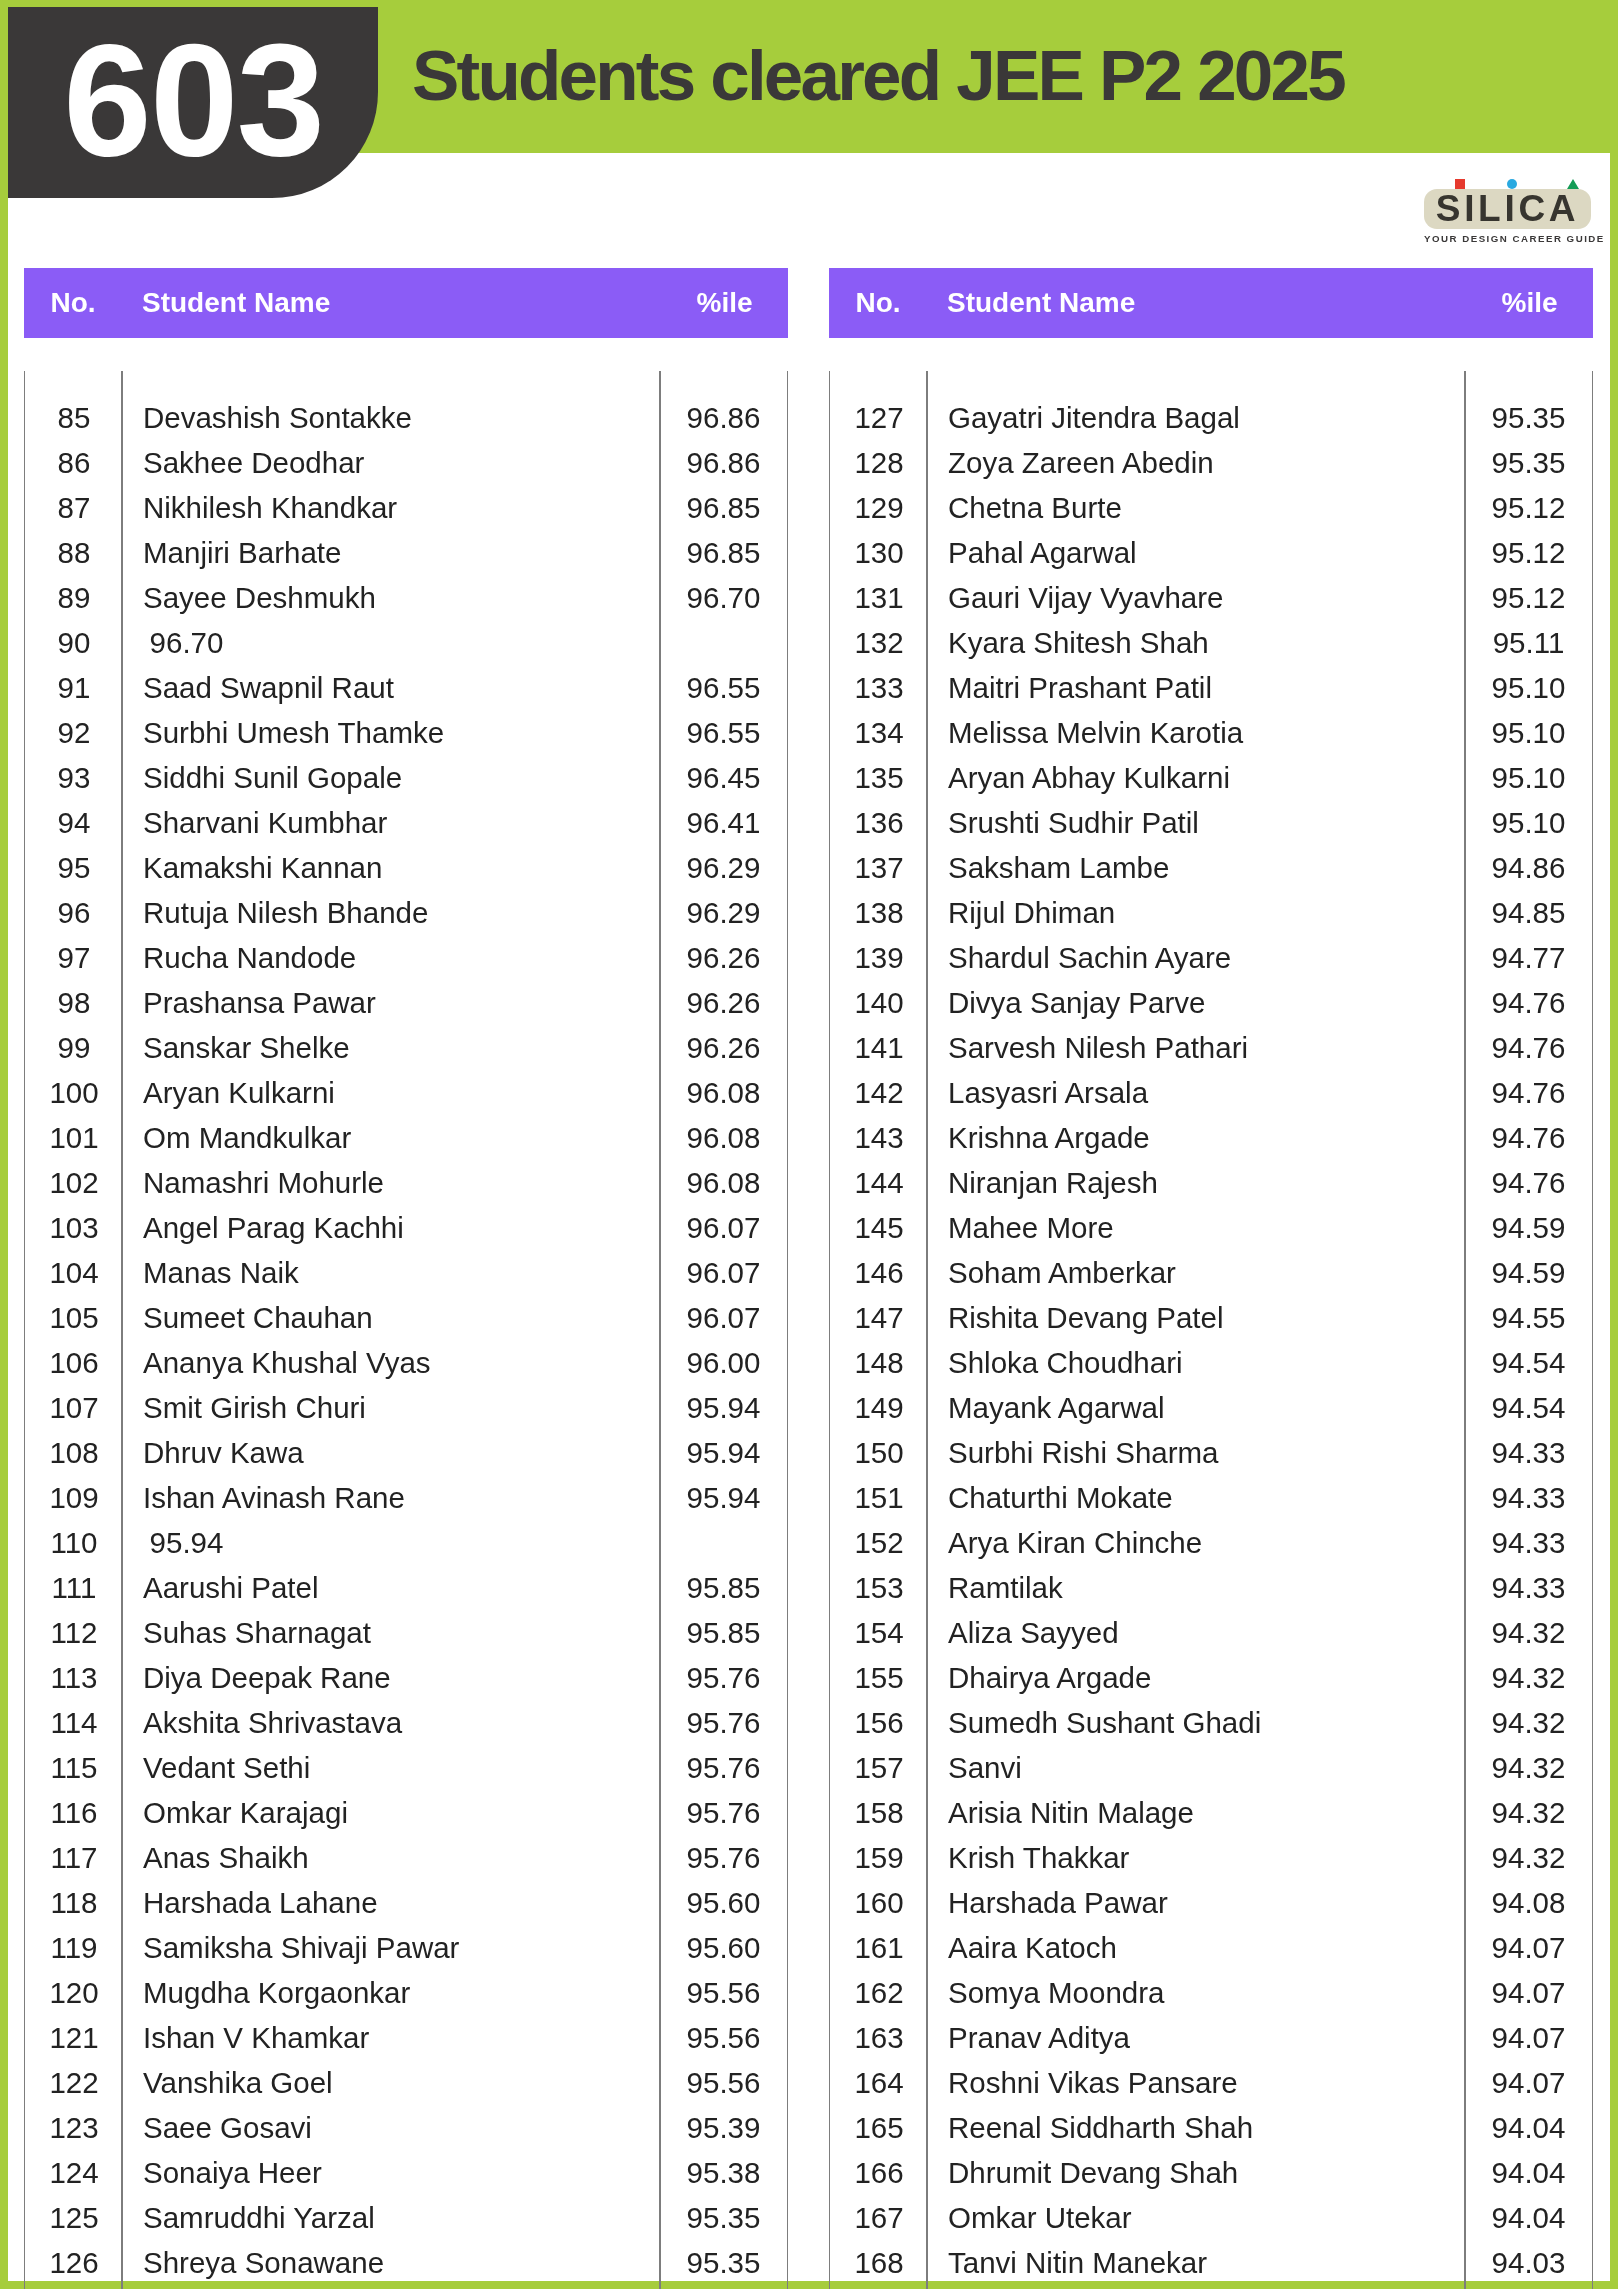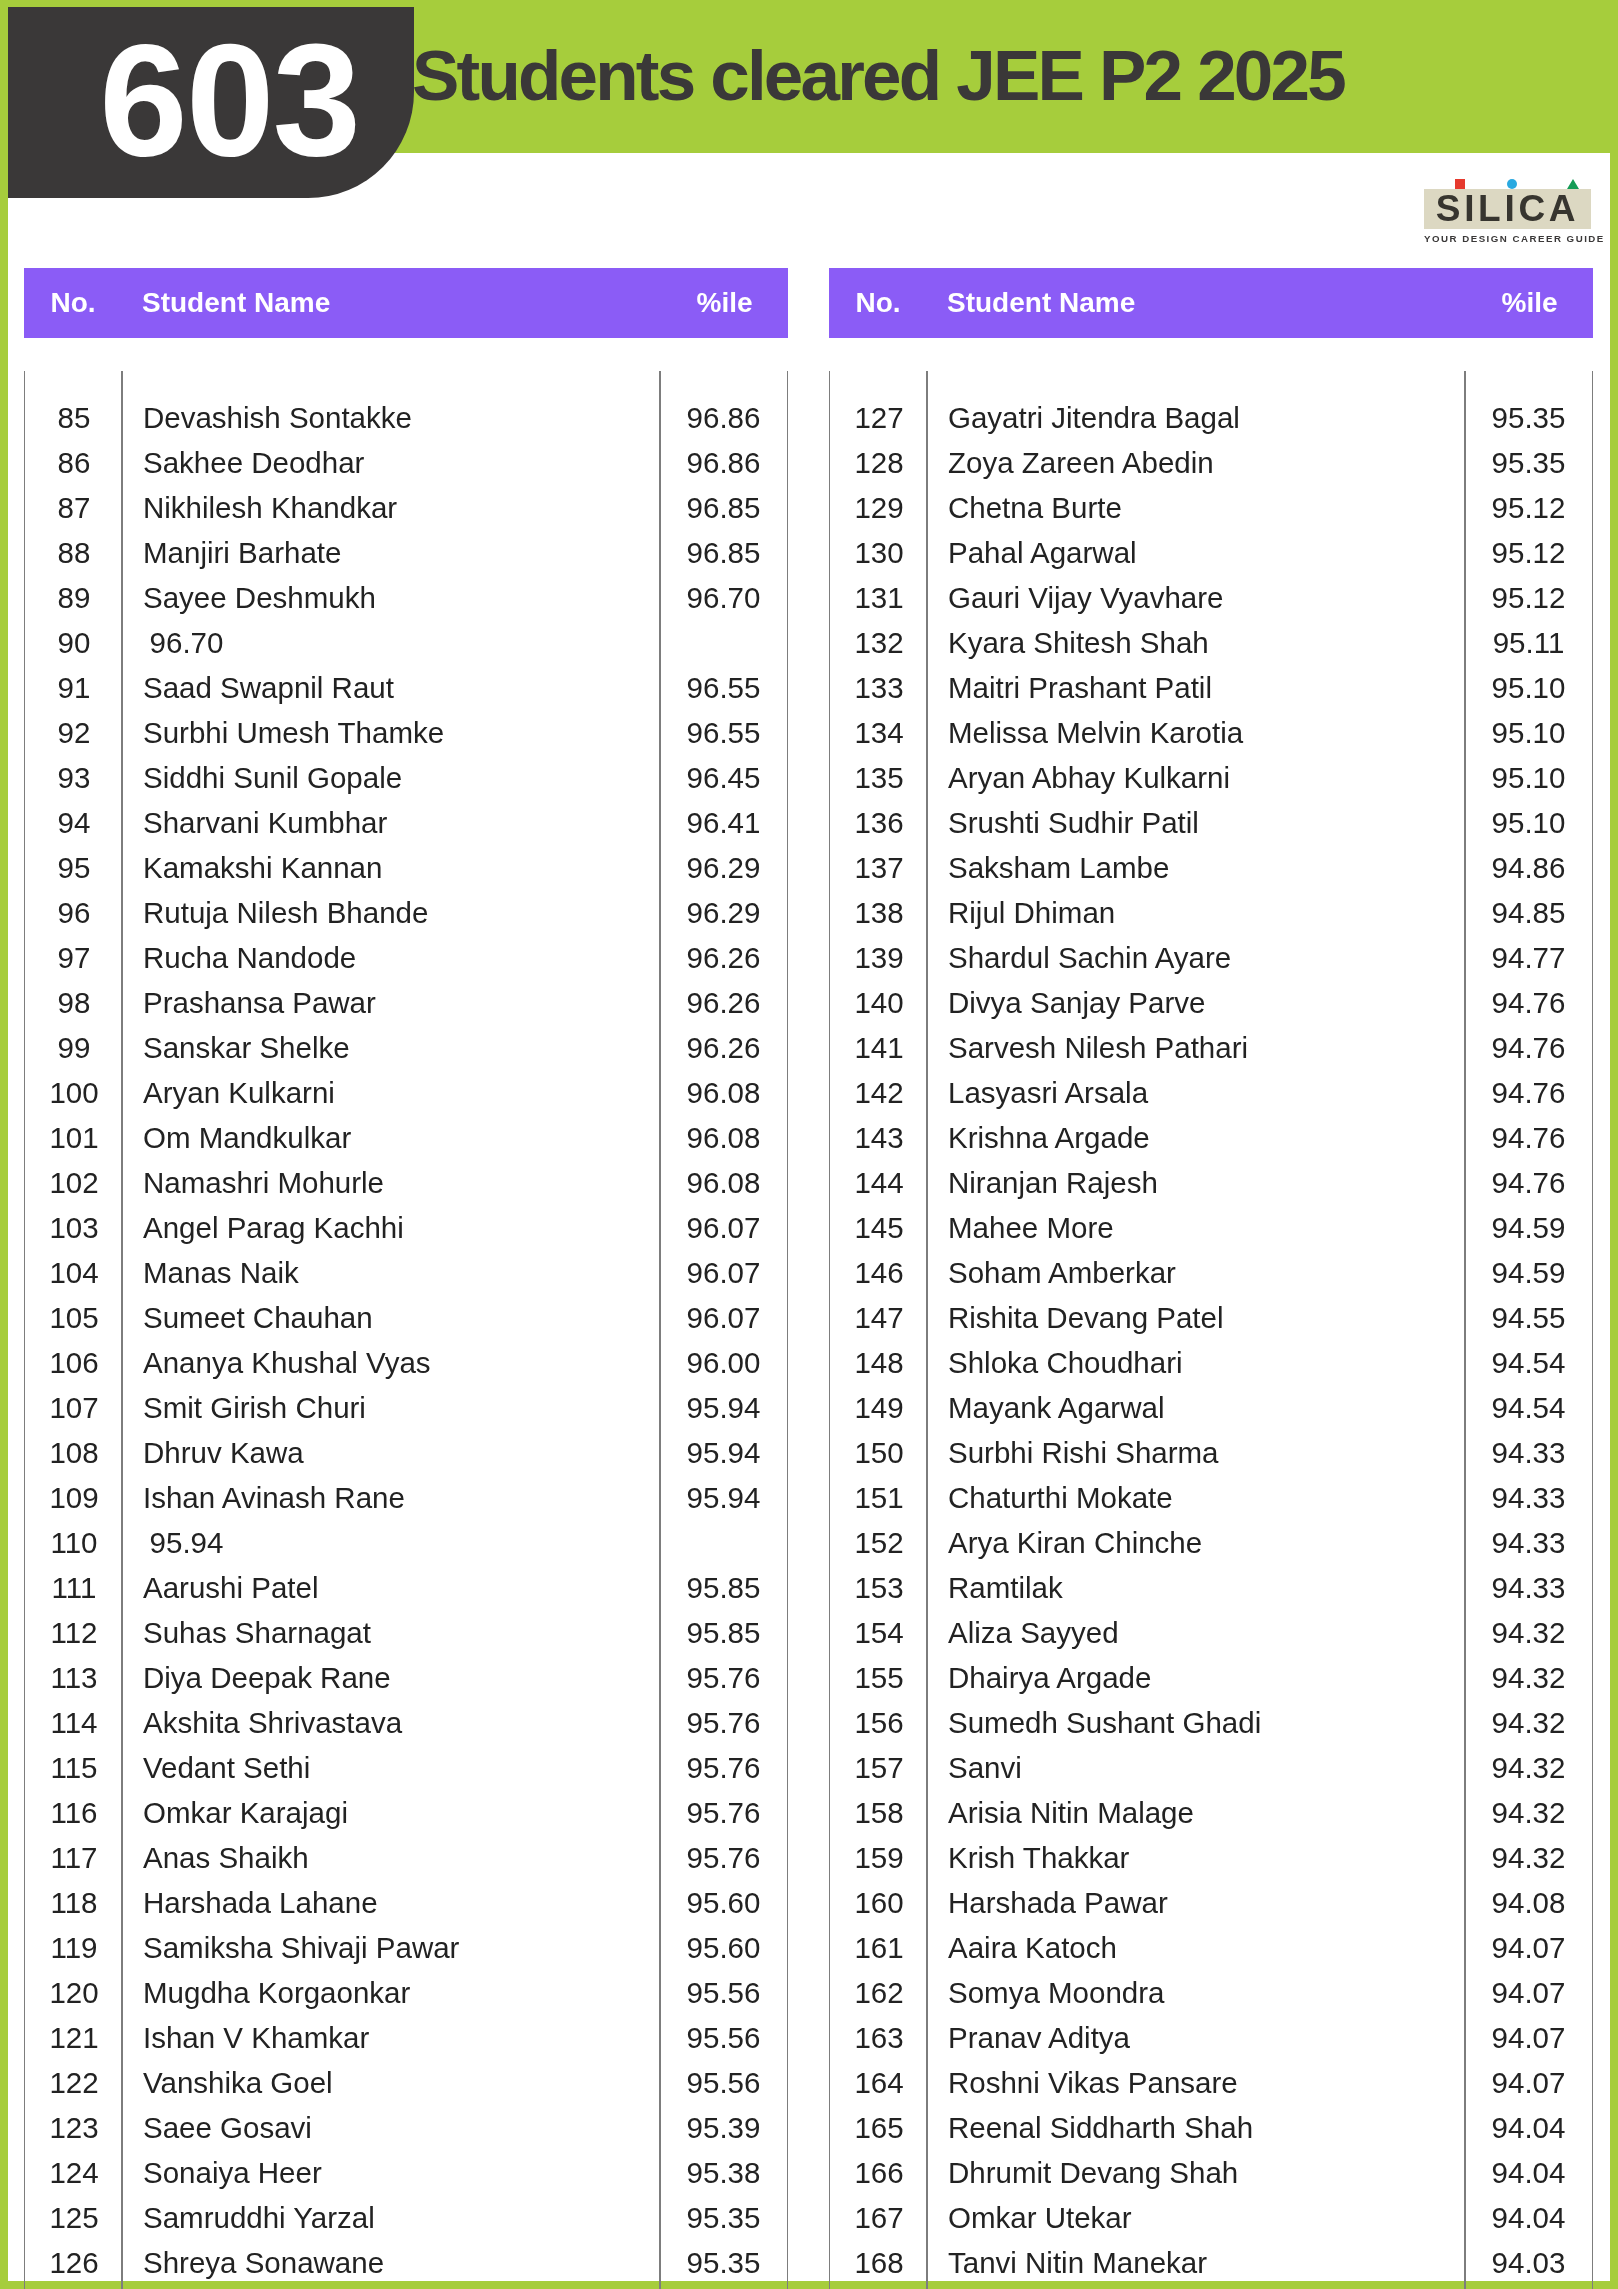--- a/index.html
+++ b/index.html
@@ -13,21 +13,21 @@
   
   .banner{position:absolute;left:0;top:0;width:1619px;height:153px;background:#a6cd3c;}
   .edge-left{position:absolute;left:0;top:0;width:8.3px;height:2290px;background:#a6cd3c;}
   .edge-right{position:absolute;right:0;top:0;width:9.2px;height:2290px;background:#a6cd3c;}
   .edge-bottom{position:absolute;left:0;bottom:0;width:1619px;height:9.2px;background:#a6cd3c;}
 
   
   .badge{
     position:absolute;left:8.3px;top:7.4px;width:370px;height:191px;
     background:#3a3838;border-bottom-right-radius:106px;
-    display:flex;align-items:center;justify-content:center;padding-left:36px;
+    display:flex;align-items:center;justify-content:center;
   }
   .badge-number{
     color:#ffffff;font-weight:bold;font-size:159px;line-height:1;
     letter-spacing:-1.8px;padding-bottom:5.5px;
   }
 
   
   .title{
     position:absolute;left:412px;top:3.7px;height:144px;width:1209px;
     display:flex;align-items:center;
@@ -37,21 +37,21 @@
 
   
   .logo{position:absolute;left:1424px;top:179px;width:167px;}
   .logo-accents{position:relative;height:10px;}
   .accent-square{position:absolute;left:31px;top:0;width:10px;height:10px;background:#e63a2e;}
   .accent-circle{position:absolute;left:83px;top:0;width:10px;height:10px;border-radius:50%;background:#2aa9e0;}
   .accent-triangle{position:absolute;left:143px;top:0;width:0;height:0;
     border-left:6.5px solid transparent;border-right:6.5px solid transparent;border-bottom:10px solid #159c56;}
   .logo-box{
     height:40px;background:#dcd8c2;display:flex;align-items:center;justify-content:center;
-    font-size:37px;font-weight:bold;color:#37352f;letter-spacing:3.7px;
+    font-size:37px;font-weight:bold;color:#37352f;letter-spacing:3.7px;border-radius:13px;
   }
   .logo-tagline{
     margin-top:3.7px;text-align:right;font-size:9.7px;font-weight:bold;
     letter-spacing:1.5px;color:#3a3838;white-space:nowrap;
   }
 
   
   .table{position:absolute;top:268px;width:764px;}
   .t-left{left:24px;}
   .t-right{left:829px;}

